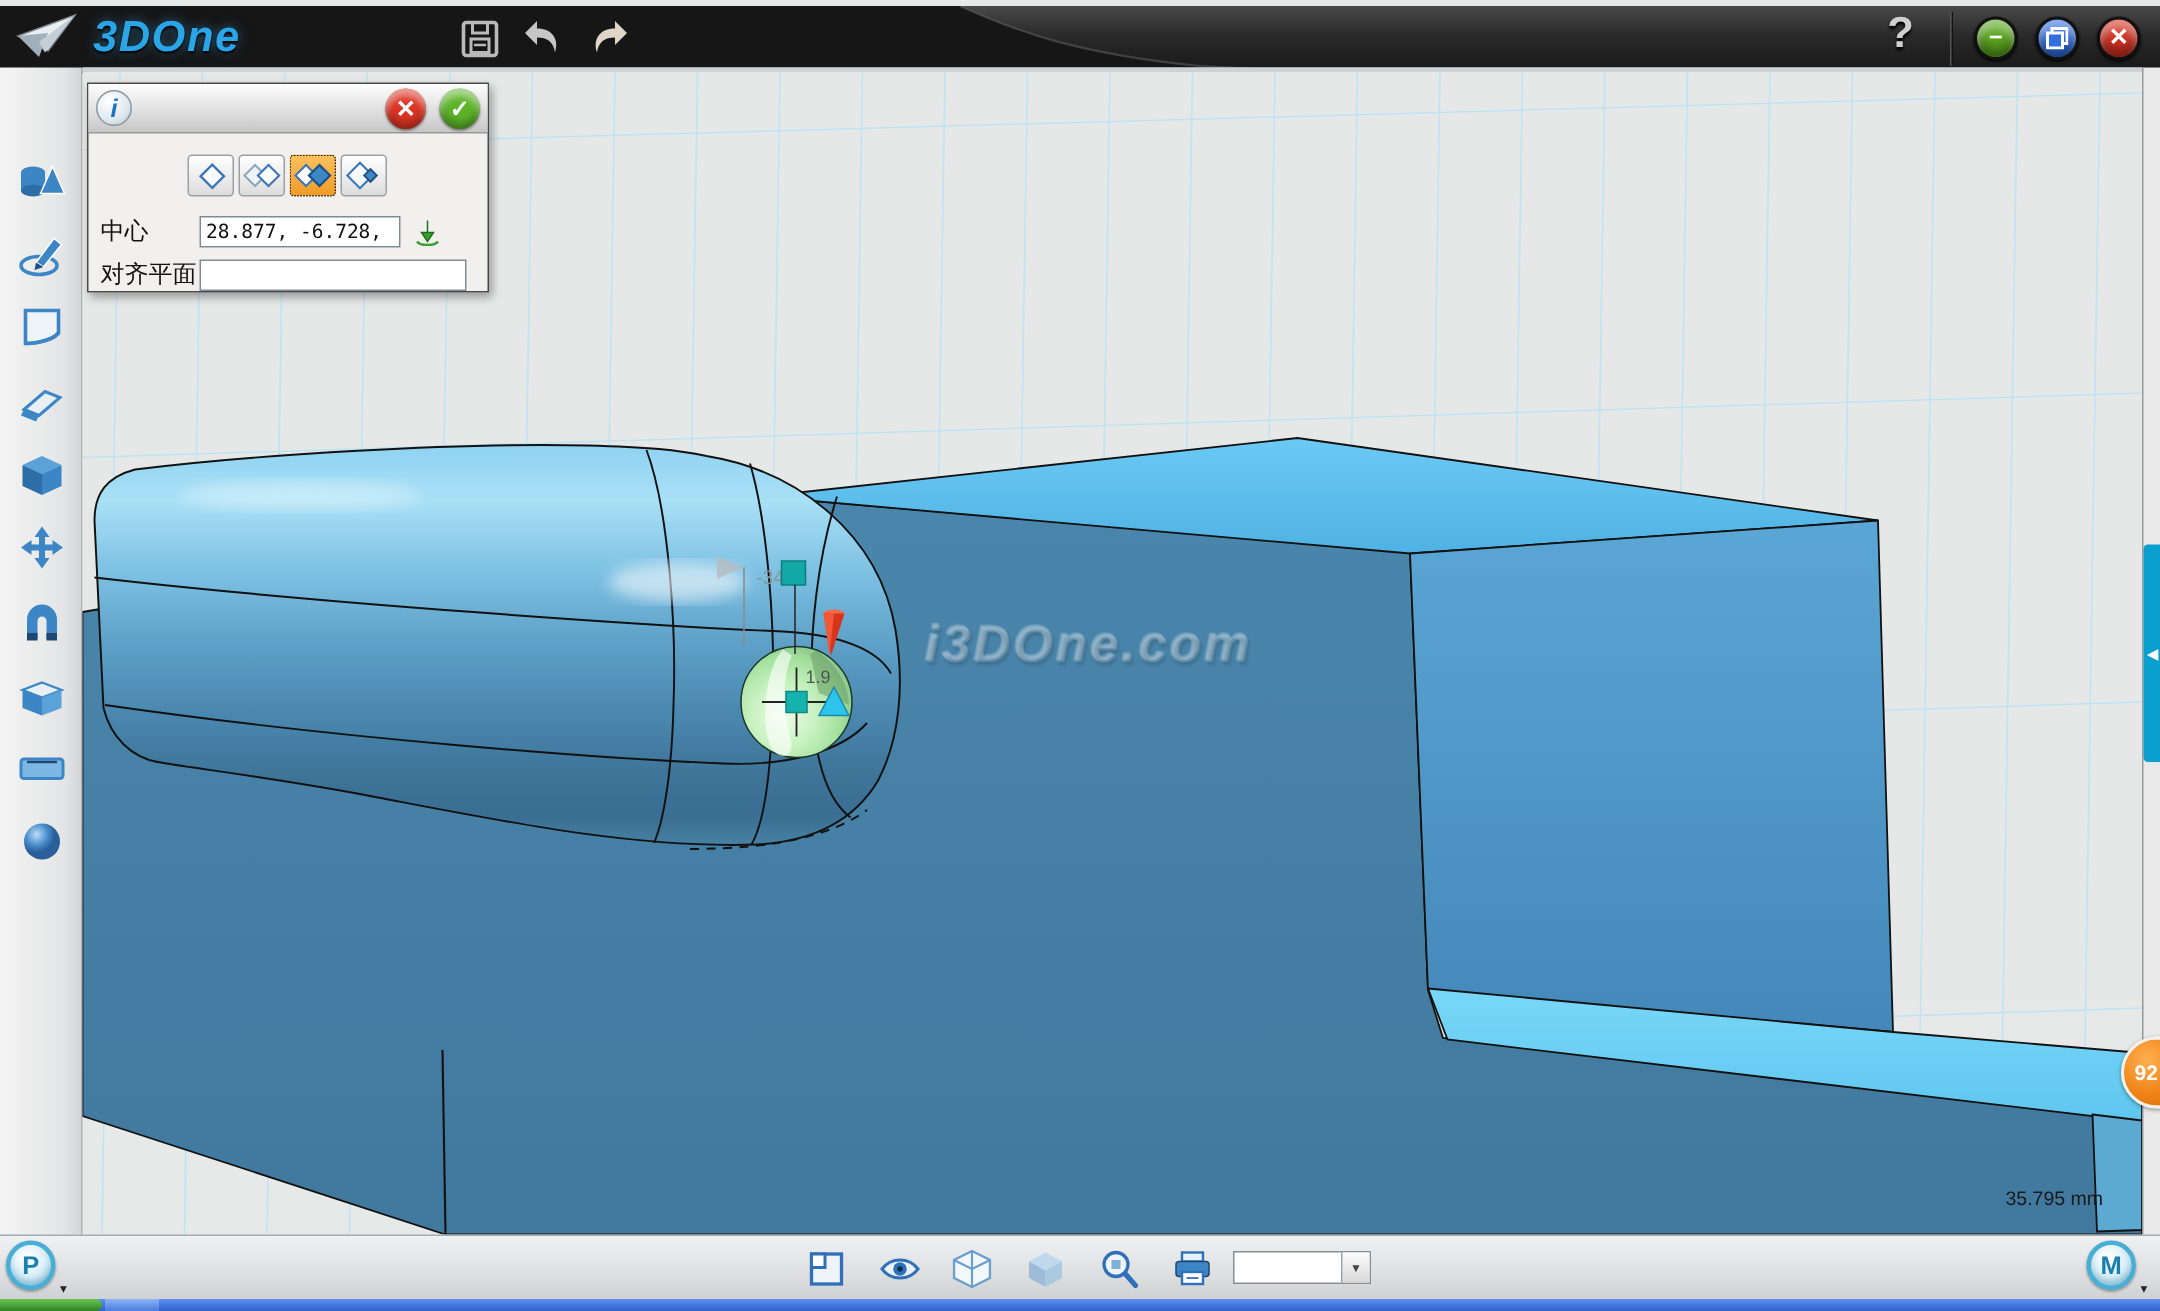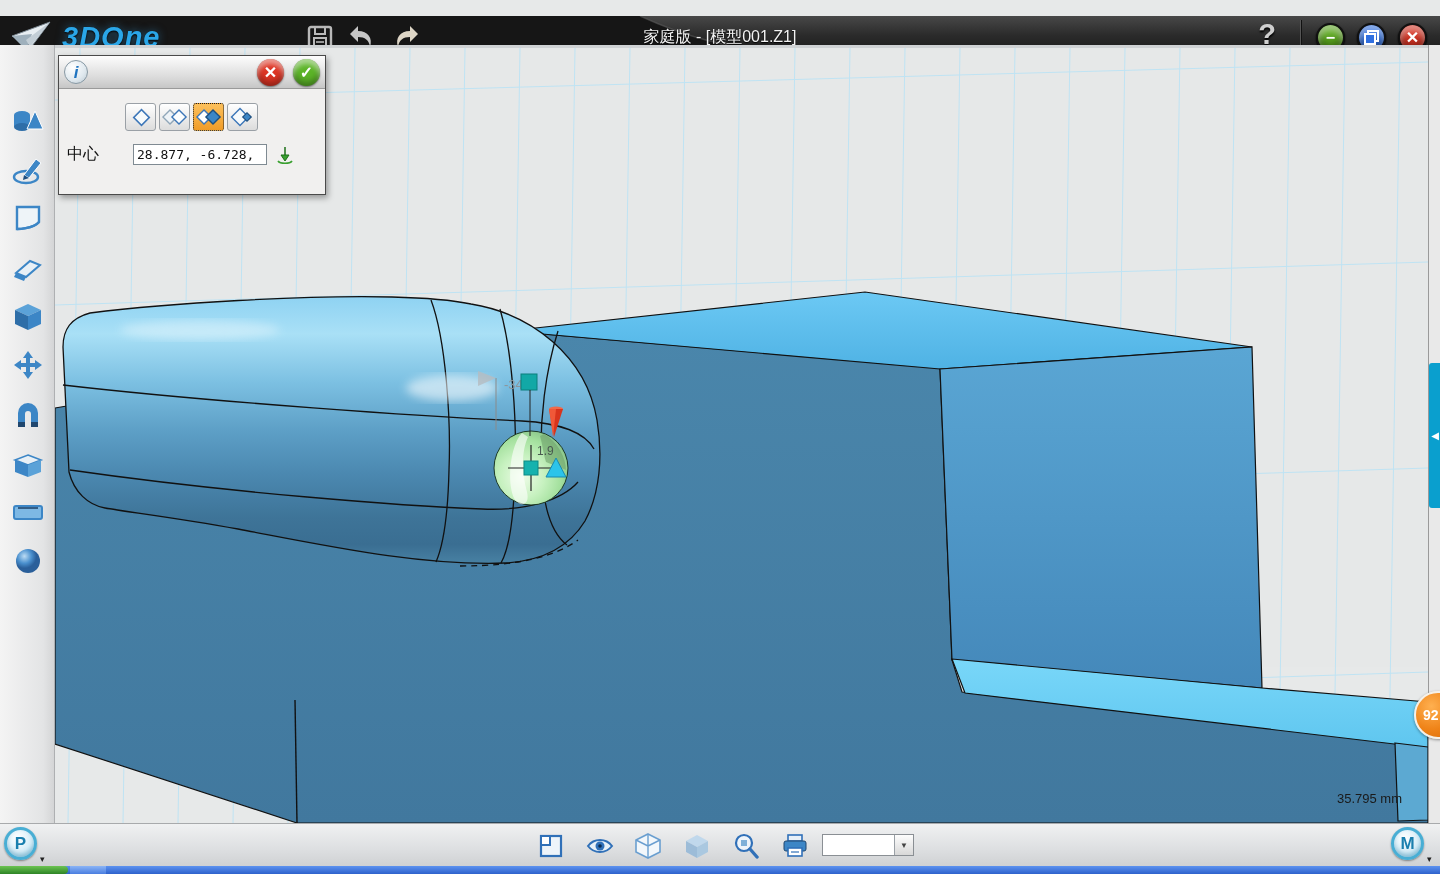--- a/index.html
+++ b/index.html
@@ -1,20 +1,20 @@
 <!DOCTYPE html>
 <html><head>
 <meta charset="utf-8">
 <style>
   html,body{margin:0;padding:0;background:#888;}
   *{box-sizing:border-box;font-family:"Liberation Sans",sans-serif;}
   #app{position:relative;width:1440px;height:874px;overflow:hidden;background:#e7e9e9;}
 
   
-  .titlebar{position:absolute;left:0;top:16px;width:1440px;height:45px;
+  .titlebar{position:absolute;left:0;top:4px;width:1440px;height:45px;
     background:linear-gradient(#484848,#2a2a2a 45%,#181818);border-bottom:1px solid #000;}
   .titlebar .swoosh{position:absolute;left:0;top:0;height:45px;width:920px;}
   .logo{position:absolute;left:10px;top:4px;display:flex;align-items:center;gap:8px;}
   .logo-text{font-size:29px;font-weight:bold;font-style:italic;letter-spacing:1px;
     color:#2aa6e8;text-shadow:0 1px 2px #000,0 0 8px rgba(60,170,235,.5);}
   .tb-ico{position:absolute;top:6px;width:34px;height:32px;display:flex;align-items:center;justify-content:center;cursor:pointer;}
   .tb-help{position:absolute;left:1252px;top:2px;width:30px;height:40px;color:#cfcfcf;
     font-size:29px;font-weight:bold;text-align:center;text-shadow:0 2px 2px #000;cursor:pointer;}
   .tb-sep{position:absolute;left:1300px;top:4px;width:1px;height:36px;background:#555;box-shadow:1px 0 0 #111;}
   .winbtn{position:absolute;top:7px;width:29px;height:29px;border-radius:50%;border:2px solid #111;
@@ -113,21 +113,20 @@
     <div class="tb-ico" style="left:346px">
       <svg width="28" height="26" viewBox="0 0 28 26">
         <path d="M9,6 L9,1 L1,9 L9,17 L9,12 C16,12 20,15 21,22 C24,13 19,6 9,6 Z" fill="#c6c6c6"></path>
       </svg>
     </div>
     <div class="tb-ico" style="left:388px">
       <svg width="28" height="26" viewBox="0 0 28 26">
         <path d="M19,6 L19,1 L27,9 L19,17 L19,12 C12,12 8,15 7,22 C4,13 9,6 19,6 Z" fill="#ded6c6"></path>
       </svg>
     </div>
-    <div class="title-text">家庭版 - [模型001.Z1]</div>
     <div class="tb-help">?</div>
     <div class="tb-sep"></div>
     <div class="winbtn win-min">
         <span>−</span>
       </div>
     <div class="winbtn win-max">
       <svg width="15" height="15" viewBox="0 0 15 15">
         <rect x="4" y="1" width="10" height="10" fill="none" stroke="#fff" stroke-width="2"></rect>
         <rect x="1" y="4" width="10" height="10" fill="#2f6fe0" stroke="#fff" stroke-width="2"></rect>
       </svg>
@@ -333,20 +332,21 @@
         <text x="537" y="455" font-size="12" fill="#4a5a50">1.9</text>
         <line x1="508" y1="468" x2="554" y2="468" stroke="#222" stroke-width="1.2"></line>
         <line x1="531" y1="445" x2="531" y2="491" stroke="#222" stroke-width="1.2"></line>
         <rect x="524" y="461" width="14" height="14" fill="#16b2ae" stroke="#0c8a86"></rect>
         <polygon points="546,477 566,477 556,458" fill="#2cc4ea" stroke="#1a8ab0" stroke-width="1"></polygon>
       </g>
 
       <text x="1337" y="803" font-size="13" fill="#1a1a1a" font-family="DejaVu Sans Mono, monospace">35.795 mm</text>
     </svg>
 
+    <div class="watermark">i3DOne.com</div>
   </div>
 
   <div class="dialog">
     <div class="dlg-head">
       <div class="dlg-info">i</div>
       <div class="dlg-x">✕</div>
       <div class="dlg-ok">✓</div>
     </div>
     <div class="dlg-btnrow">
       <div class="dia-btn">
@@ -374,20 +374,24 @@
       </div>
     </div>
     <div class="dlg-row" style="top:88px">
       <span class="dlg-label">中心</span>
       <input class="dlg-input" style="width: 134px;" value="28.877, -6.728, 21.985">
       <svg width="22" height="20" viewBox="0 0 22 20" style="margin-left:7px">
         <polygon points="11,2 11,10 15,10 11,16 7,10 11,10" fill="#3aa030" stroke="#1d7018" stroke-width="1"></polygon>
         <path d="M4,16 C6,19 16,19 18,16" fill="none" stroke="#3aa030" stroke-width="1.6"></path>
       </svg>
     </div>
+    <div class="dlg-row" style="top:117px">
+      <span class="dlg-label">对齐平面</span>
+      <input class="dlg-input" style="width: 178px;" value="">
+    </div>
   </div>
 
   <div class="rightstrip">
     <div class="strip-tab">
       <span>◀</span>
     </div>
   </div>
   <div class="badge">
     <span>92</span>
   </div>

